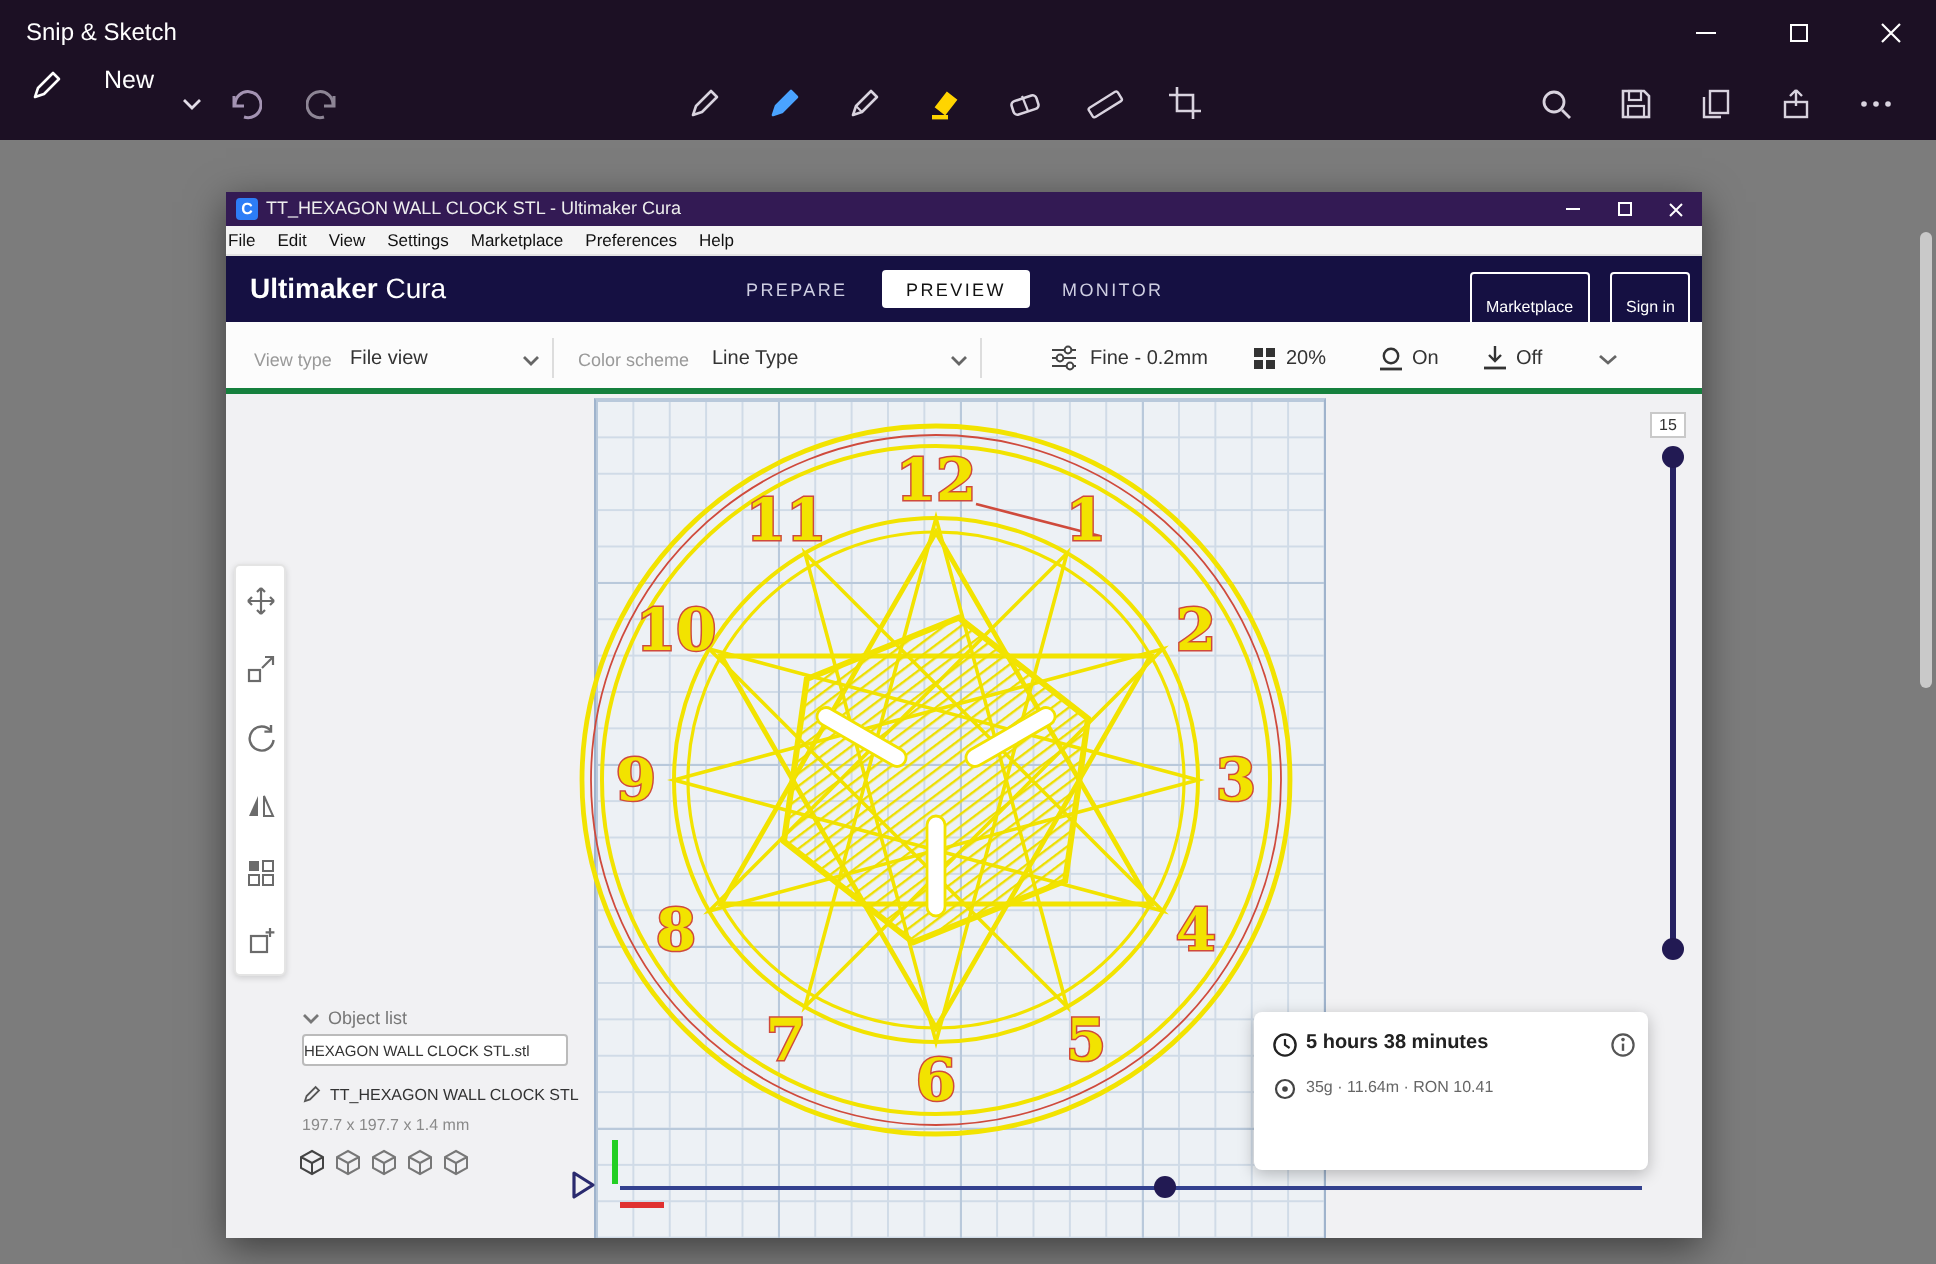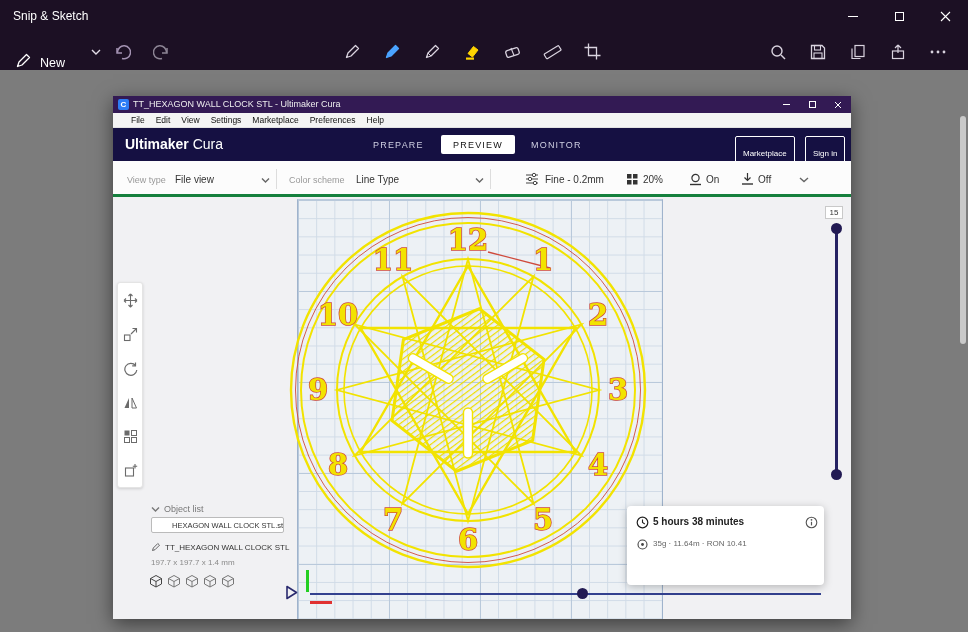--- a/index.html
+++ b/index.html
@@ -6,32 +6,32 @@
 html,body{width:968px;height:632px}
 body{position:relative;font-family:"Liberation Sans",sans-serif;background:#7c7c7c;overflow:hidden}
 .abs{position:absolute}
 svg{display:block}
 
 .snipbar{left:0;top:0;width:968px;height:33px;background:#1c1024;color:#fff}
 .sniptools{left:0;top:33px;width:968px;height:37px;background:#1c1024;color:#e3dde8}
 .snip-title{left:13px;top:9px;font-size:12px;color:#fff}
 .winbtn{width:46px;height:33px;display:flex;align-items:center;justify-content:center;color:#fff}
 .tbtn{width:40px;height:37px;display:flex;align-items:center;justify-content:center}
-.newgrp{left:8px;top:0;height:37px;display:flex;align-items:flex-end;gap:7px;padding:0 6px;color:#fff}
+.newgrp{left:8px;top:0;height:37px;display:flex;align-items:flex-start;gap:19px;padding:0 6px;color:#fff}
 .newgrp .lbl{font-size:12.5px}
 .chev-s{stroke:currentColor;fill:none;stroke-width:1.4}
 .underline-sel{left:389px;top:64px;width:24px;height:3px;background:#8a63d2;border-radius:2px}
 .scrollthumb{left:960px;top:116px;width:6px;height:228px;background:#c9c9c9;border-radius:3px}
 
 .cura{left:113px;top:96px;width:738px;height:523px;background:#fff;box-shadow:0 5px 18px rgba(0,0,0,.5);overflow:hidden}
 .cura-titlebar{left:0;top:0;width:738px;height:17px;background:#331a54;color:#fff}
 .cura-title{left:20px;top:3px;font-size:9px;color:#eee;white-space:nowrap}
 .cura-appicon{left:5px;top:3px;width:11px;height:11px;background:#2d7df6;color:#fff;font-size:8px;font-weight:bold;text-align:center;line-height:11px;border-radius:2px}
 .cwbtn{width:26px;height:17px;display:flex;align-items:center;justify-content:center;color:#fff}
-.cura-menubar{left:0;top:17px;width:738px;height:15px;background:#f4f4f4;display:flex;align-items:center;gap:11px;padding-left:18px;border-bottom:1px solid #e2e2e2}
+.cura-menubar{left:0;top:17px;width:738px;height:15px;background:#f4f4f4;display:flex;align-items:center;gap:11px;padding-left:1px;border-bottom:1px solid #e2e2e2}
 .cura-menubar span{font-size:8.5px;color:#111}
 .cura-header{left:0;top:32px;width:738px;height:33px;background:#151042;color:#fff}
 .brand{left:12px;top:0;height:33px;line-height:33px;font-size:14px;color:#fff}
 .brand b{font-weight:bold}.brand i{font-style:normal;font-weight:300}
 .stage{font-size:9px;letter-spacing:1.2px;color:#cfcfe2;top:12px}
 .stage-pill{left:328px;top:7px;width:74px;height:19px;background:#fff;color:#111;border-radius:2px;font-size:9px;letter-spacing:1.2px;font-weight:normal;display:flex;align-items:center;justify-content:center}
 .hbtn{top:8px;height:17px;border:1px solid #fff;border-radius:2px;color:#fff;font-size:8px;display:flex;align-items:center;justify-content:center;padding:16px 7px}
 .viewbar{left:0;top:65px;width:738px;height:36px;background:#fcfcfc;border-bottom:3px solid #15803d}
 .vlabel{font-size:9px;color:#999;top:14px}
 .vvalue{font-size:10px;color:#333;top:13px}
@@ -43,21 +43,21 @@
 .ltools{left:4px;top:85px;width:26px;height:206px;background:#fff;border:1px solid #e4e4e4;border-radius:3px;box-shadow:0 1px 3px rgba(0,0,0,.15)}
 .ltool{width:24px;height:34px;display:flex;align-items:center;justify-content:center;color:#6b6b6b}
 .layerbox{left:712px;top:9px;width:18px;height:13px;background:#fff;border:1px solid #c9c9c9;font-size:8px;color:#333;display:flex;align-items:center;justify-content:center}
 .layertrack{left:722px;top:28px;width:3px;height:252px;background:#262262;border-radius:2px}
 .knob{width:11px;height:11px;border-radius:50%;background:#221a53}
 .simtrack{left:197px;top:396px;width:511px;height:2px;background:#33418f}
 .simdot{left:464px;top:391px;width:11px;height:11px;border-radius:50%;background:#221a53}
 .greenbar{left:193px;top:373px;width:3px;height:22px;background:#23cf23}
 .redbar{left:197px;top:404px;width:22px;height:3px;background:#e03131}
 .objhead{left:38px;top:307px;font-size:9px;color:#777;display:flex;align-items:center;gap:4px}
-.objfile{left:38px;top:320px;width:133px;height:16px;background:#fff;border:1px solid #bbb;border-radius:2px;font-size:7.5px;color:#333;display:flex;align-items:center;padding:0 20px;white-space:nowrap;overflow:hidden}
+.objfile{left:38px;top:320px;width:133px;height:16px;background:#fff;border:1px solid #bbb;border-radius:2px;font-size:7.5px;color:#333;display:flex;align-items:center;padding:0 0;white-space:nowrap;overflow:hidden}
 .objname{left:38px;top:345px;font-size:8px;color:#333;display:flex;align-items:center;gap:4px}
 .objdims{left:38px;top:361px;font-size:8px;color:#8a8a8a}
 .cuberow{left:36px;top:377px;display:flex;gap:4px;color:#666}
 .estcard{left:514px;top:309px;width:197px;height:79px;background:#fff;border-radius:4px;box-shadow:0 2px 8px rgba(0,0,0,.25)}
 .esttime{left:26px;top:10px;font-size:10px;font-weight:bold;color:#222}
 .estmat{left:26px;top:33px;font-size:8px;color:#666}
 .savebtn{left:6px;top:53px;width:185px;height:19px;background:#3282ff;color:#fff;font-size:9px;border-radius:2px;display:flex;align-items:center;justify-content:center}
 .clock-num{font-family:"DejaVu Serif",serif;font-weight:bold;font-size:29px;fill:#f2e300;stroke:#cf4a3c;stroke-width:1.5px;paint-order:stroke;text-anchor:middle}
 </style>
 </head>

